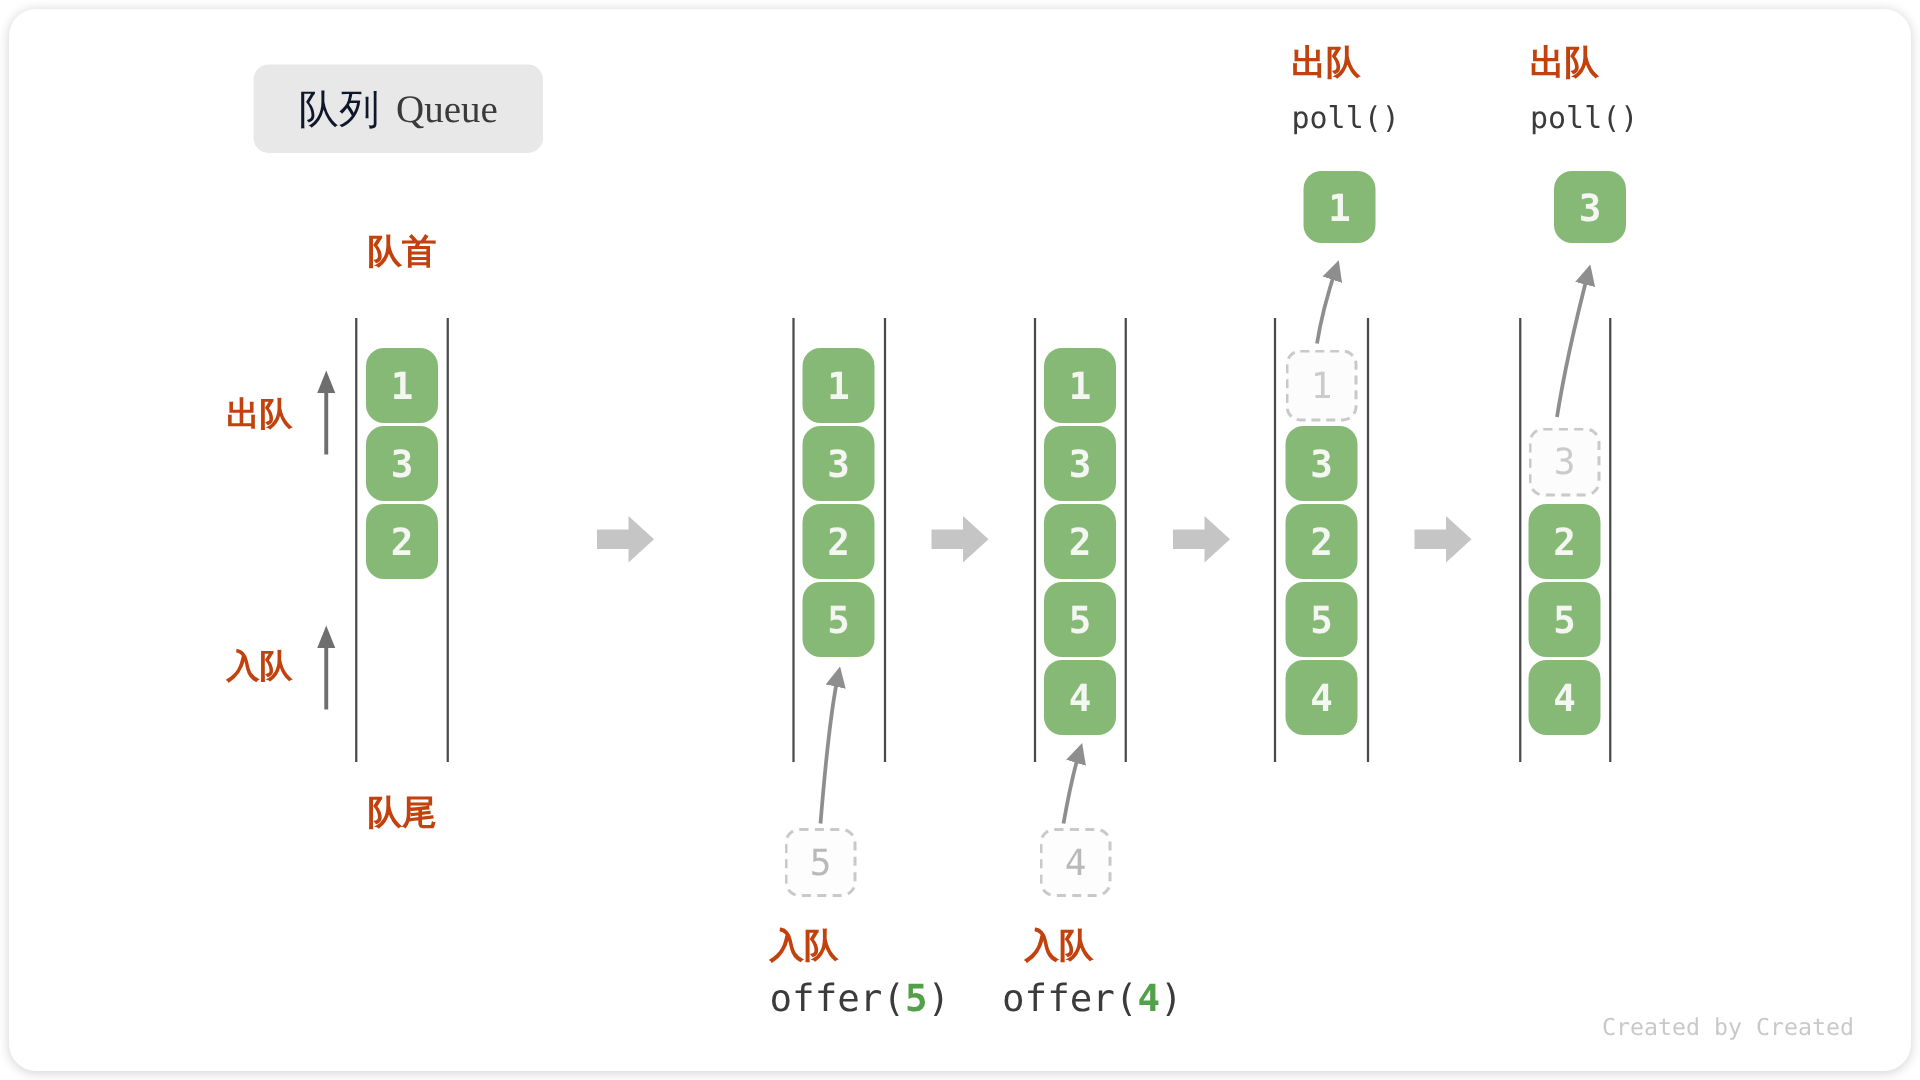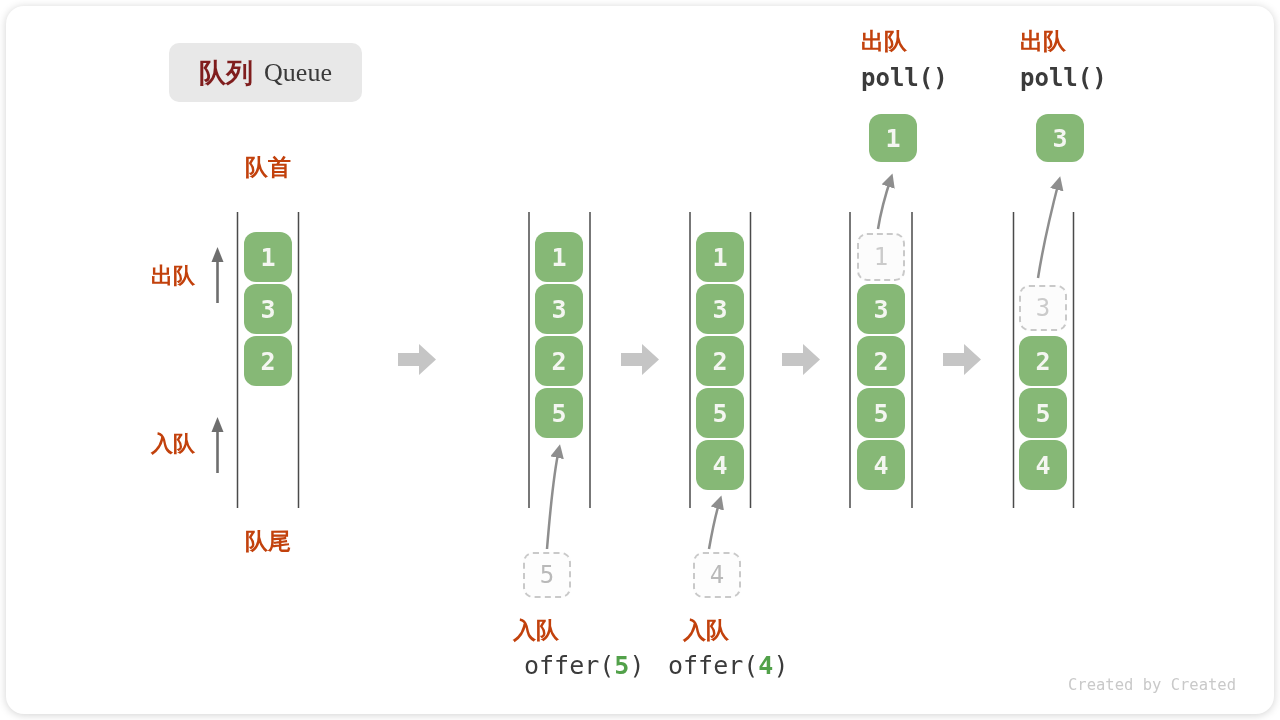--- a/index.html
+++ b/index.html
@@ -20,27 +20,27 @@
         border:2px dashed #c9c9c9;background:#fdfdfd;color:#b9b9b9;
         display:flex;align-items:center;justify-content:center;box-sizing:border-box;
         font-family:"DejaVu Sans Mono",monospace;font-size:24px;font-weight:400;}
   .dashed-cell.slot{height:48px;background:#fcfcfc;color:#cbcbcb;}
 
   .zh{position:absolute;font-weight:700;color:#c2410c;font-size:23px;line-height:26px;
       white-space:nowrap;}
   .zh.small{font-size:22px;}
   .code{position:absolute;font-family:"DejaVu Sans Mono",monospace;color:#3b3b3b;
         font-size:25px;line-height:28px;white-space:nowrap;font-weight:500;}
-  .code.poll{font-size:24px;font-weight:bold;}
+  .code.poll{font-size:20px;}
   .code .arg{color:var(--arg-green,#52a14a);font-weight:700;}
 
   .badge{position:absolute;left:169px;top:43px;width:193px;height:59px;
          background:var(--badge-bg,#e8e8e8);border-radius:10px;
          display:flex;align-items:center;justify-content:center;gap:11px;}
-  .badge .t-zh{font-weight:700;font-size:27px;color:#7f1d1d;}
+  .badge .t-zh{font-weight:400;font-size:27px;color:#0f172a;}
   .badge .t-en{font-family:Liberation Serif, serif;font-size:26px;color:#3a3a3a;}
 
   .centered{text-align:center;font-family:Liberation Mono, monospace;}
   .watermark{position:absolute;right:44px;top:676px;
         font-family:"DejaVu Sans Mono",monospace;font-size:15.5px;color:#c9c9c9;
         white-space:nowrap;}
 </style>
 </head>
 <body>
 
@@ -105,21 +105,21 @@
   <div class="cell" style="left:244px;top:232px;">1</div>
   <div class="cell" style="left:244px;top:284px;">3</div>
   <div class="cell" style="left:244px;top:336px;">2</div>
 
   <div class="cell" style="left:535px;top:232px;">1</div>
   <div class="cell" style="left:535px;top:284px;">3</div>
   <div class="cell" style="left:535px;top:336px;">2</div>
   <div class="cell" style="left:535px;top:388px;">5</div>
   <div class="dashed-cell" style="left:523px;top:552px;">5</div>
   <div class="zh" style="left:513px;top:617px;">入队</div>
-  <div class="code" style="left:524px;top:652px;"><span>offer(</span><span class="arg">5</span><span>)</span></div>
+  <div class="code" style="left:513px;top:652px;"><span>offer(</span><span class="arg">5</span><span>)</span></div>
 
   <div class="cell" style="left:696px;top:232px;">1</div>
   <div class="cell" style="left:696px;top:284px;">3</div>
   <div class="cell" style="left:696px;top:336px;">2</div>
   <div class="cell" style="left:696px;top:388px;">5</div>
   <div class="cell" style="left:696px;top:440px;">4</div>
   <div class="dashed-cell" style="left:693px;top:552px;">4</div>
   <div class="zh" style="left:683px;top:617px;">入队</div>
   <div class="code" style="left:668px;top:652px;"><span>offer(</span><span class="arg">4</span><span>)</span></div>
 

